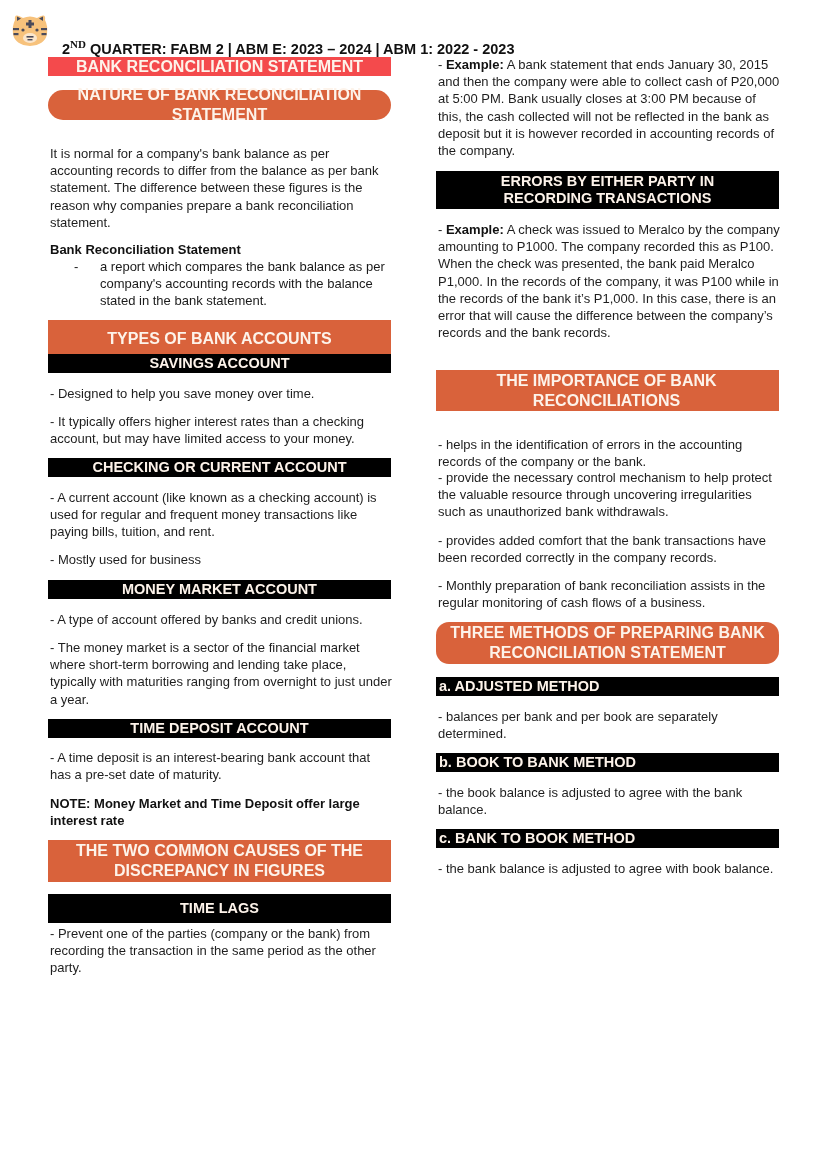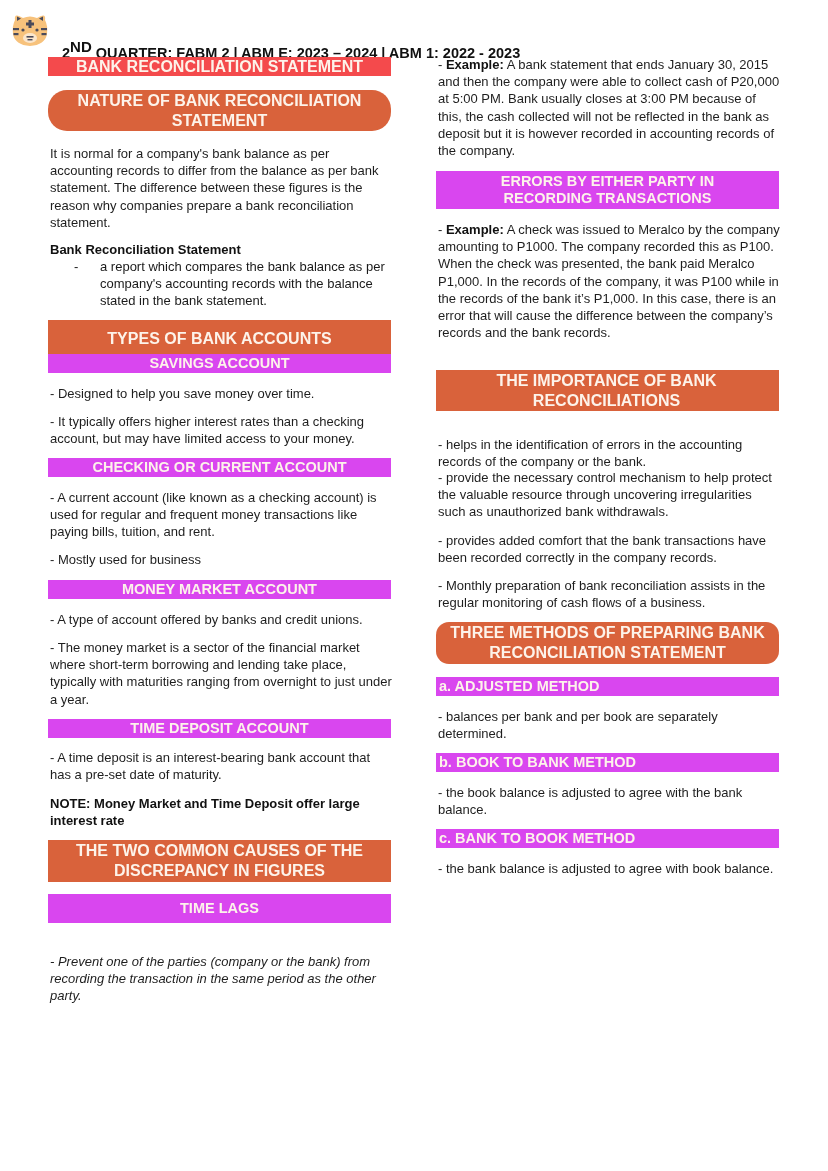--- a/index.html
+++ b/index.html
@@ -6,35 +6,35 @@
     html, body { width: 828px; height: 1171px; background: #ffffff; overflow: hidden; }
     body { position: relative; font-family: "Liberation Sans", sans-serif; color: #1a1a1a; }
 
     .tiger { position: absolute; left: 10px; top: 12px; width: 40px; height: 36px; }
 
     .page-title {
       position: absolute; left: 62px; top: 38px;
       font-family: "Liberation Sans", sans-serif;
       font-weight: bold; font-size: 14.5px; color: #111; white-space: nowrap;
     }
-    .page-title sup { font-size: 15px; vertical-align: 6px; }
+    .page-title sup { font-size: 11px; vertical-align: 6px; font-family: Liberation Serif, serif; }
 
     .col { position: absolute; top: 0; }
     .col-left { left: 48px; width: 343px; }
     .col-right { left: 436px; width: 343px; }
 
     .bar {
       position: absolute; left: 0; width: 343px;
       color: #fdf3ea; font-weight: bold; text-align: center;
       font-family: "Liberation Sans", sans-serif;
       display: flex; align-items: center; justify-content: center;
     }
     .bar.red { background: #f44a4c; font-size: 16px; }
     .bar.dark { background: #d9623b; font-size: 16px; line-height: 20px; padding: 0 10px; }
-    .bar.light { background: #d946ef; font-size: 14.5px; line-height: 17px; padding: 0 24px; }
+    .bar.light { background: #000000; font-size: 14.5px; line-height: 17px; padding: 0 24px; }
     .bar.left-align { justify-content: flex-start; text-align: left; padding-left: 3px; }
 
     .txt {
       position: absolute; left: 2px; width: 342px;
       font-size: 13px; line-height: 17.2px; color: #1e1e1e;
     }
     .txt b { font-weight: bold; color: #111; }
     .txt.bold { font-weight: bold; color: #111; }
     .bullet-row { position: absolute; left: 2px; width: 342px; font-size: 13px; line-height: 17.2px; }
     .bullet-row .dash { position: absolute; left: 24px; top: 0; }
@@ -58,21 +58,21 @@
   <ellipse cx="20" cy="26" rx="7" ry="5" fill="#fbe6cc"></ellipse>
   <rect x="16.5" y="24" width="7" height="1.6" fill="#4a4a5a"></rect>
   <rect x="17.5" y="27" width="5" height="1.4" fill="#4a4a5a"></rect>
 </svg>
 
 <div class="page-title"><span>2</span><sup>ND</sup><span> QUARTER: FABM 2 | ABM E: 2023 – 2024 | ABM 1: 2022 - 2023</span></div>
 
 <div class="col col-left">
   <div class="bar red" style="top:57px;height:19px;">BANK RECONCILIATION STATEMENT</div>
 
-  <div class="bar dark" style="top:90px;height:41px;border-radius:19px;">NATURE OF BANK RECONCILIATION STATEMENT</div>
+  <div class="bar dark" style="top:90px;height:30px;border-radius:19px;">NATURE OF BANK RECONCILIATION STATEMENT</div>
   <p class="txt" style="top:145px;">It is normal for a company's bank balance as per accounting records to differ from the balance as per bank statement. The difference between these figures is the reason why companies prepare a bank reconciliation statement.</p>
   <p class="txt bold" style="top:241px;">Bank Reconciliation Statement</p>
   <div class="bullet-row" style="top:258px;">
     <span class="dash">-</span>
     <span class="body">a report which compares the bank balance as per company's accounting records with the balance stated in the bank statement.</span>
   </div>
 
   <div class="bar dark" style="top:320px;height:38px;">TYPES OF BANK ACCOUNTS</div>
 
   <div class="bar light" style="top:354px;height:19px;">SAVINGS ACCOUNT</div>
@@ -86,21 +86,21 @@
   <div class="bar light" style="top:580px;height:19px;">MONEY MARKET ACCOUNT</div>
   <p class="txt" style="top:611px;">- A type of account offered by banks and credit unions.</p>
   <p class="txt" style="top:639px;">- The money market is a sector of the financial market where short-term borrowing and lending take place, typically with maturities ranging from overnight to just under a year.</p>
 
   <div class="bar light" style="top:719px;height:19px;">TIME DEPOSIT ACCOUNT</div>
   <p class="txt" style="top:749px;">- A time deposit is an interest-bearing bank account that has a pre-set date of maturity.</p>
   <p class="txt bold" style="top:795px;">NOTE: Money Market and Time Deposit offer large interest rate</p>
 
   <div class="bar dark" style="top:840px;height:42px;">THE TWO COMMON CAUSES OF THE DISCREPANCY IN FIGURES</div>
   <div class="bar light" style="top:894px;height:29px;">TIME LAGS</div>
-  <p class="txt" style="top:953px;font-style:italic;">- Prevent one of the parties (company or the bank) from recording the transaction in the same period as the other party.</p>
+  <p class="txt" style="top:925px;">- Prevent one of the parties (company or the bank) from recording the transaction in the same period as the other party.</p>
 </div>
 
 <div class="col col-right">
   <p class="txt" style="top:56px;"><span>- </span><b>Example:</b><span> A bank statement that ends January 30, 2015 and then the company were able to collect cash of P20,000 at 5:00 PM. Bank usually closes at 3:00 PM because of this, the cash collected will not be reflected in the bank as deposit but it is however recorded in accounting records of the company.</span></p>
 
   <div class="bar light" style="top:171px;height:38px;">ERRORS BY EITHER PARTY IN RECORDING TRANSACTIONS</div>
   <p class="txt" style="top:221px;"><span>- </span><b>Example:</b><span> A check was issued to Meralco by the company amounting to P1000. The company recorded this as P100. When the check was presented, the bank paid Meralco P1,000. In the records of the company, it was P100 while in the records of the bank it’s P1,000. In this case, there is an error that will cause the difference between the company’s records and the bank records.</span></p>
 
   <div class="bar dark" style="top:370px;height:41px;padding-left:8px;">THE IMPORTANCE OF BANK RECONCILIATIONS</div>
   <p class="txt" style="top:436px;">- helps in the identification of errors in the accounting records of the company or the bank.</p>

